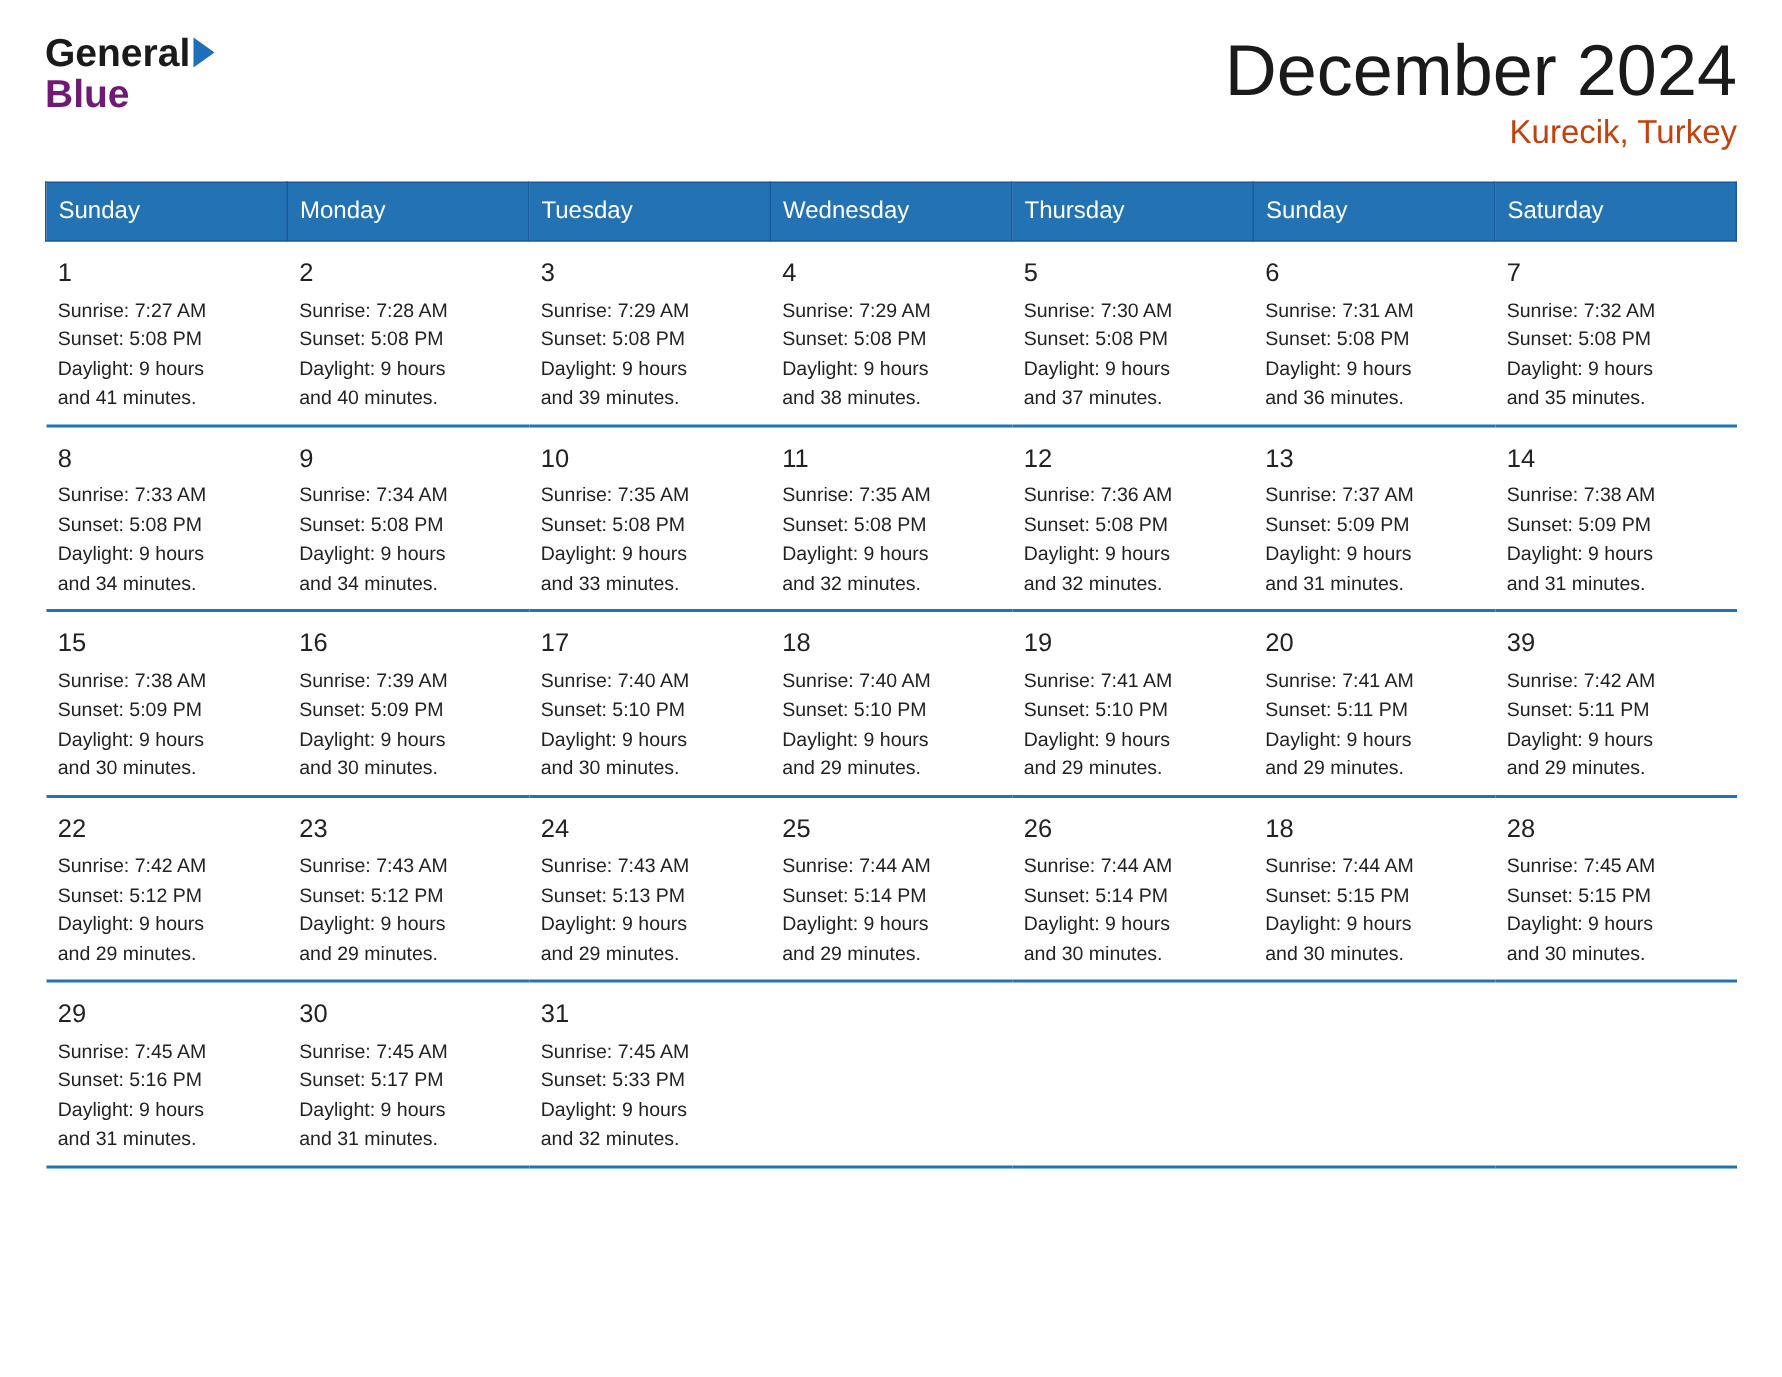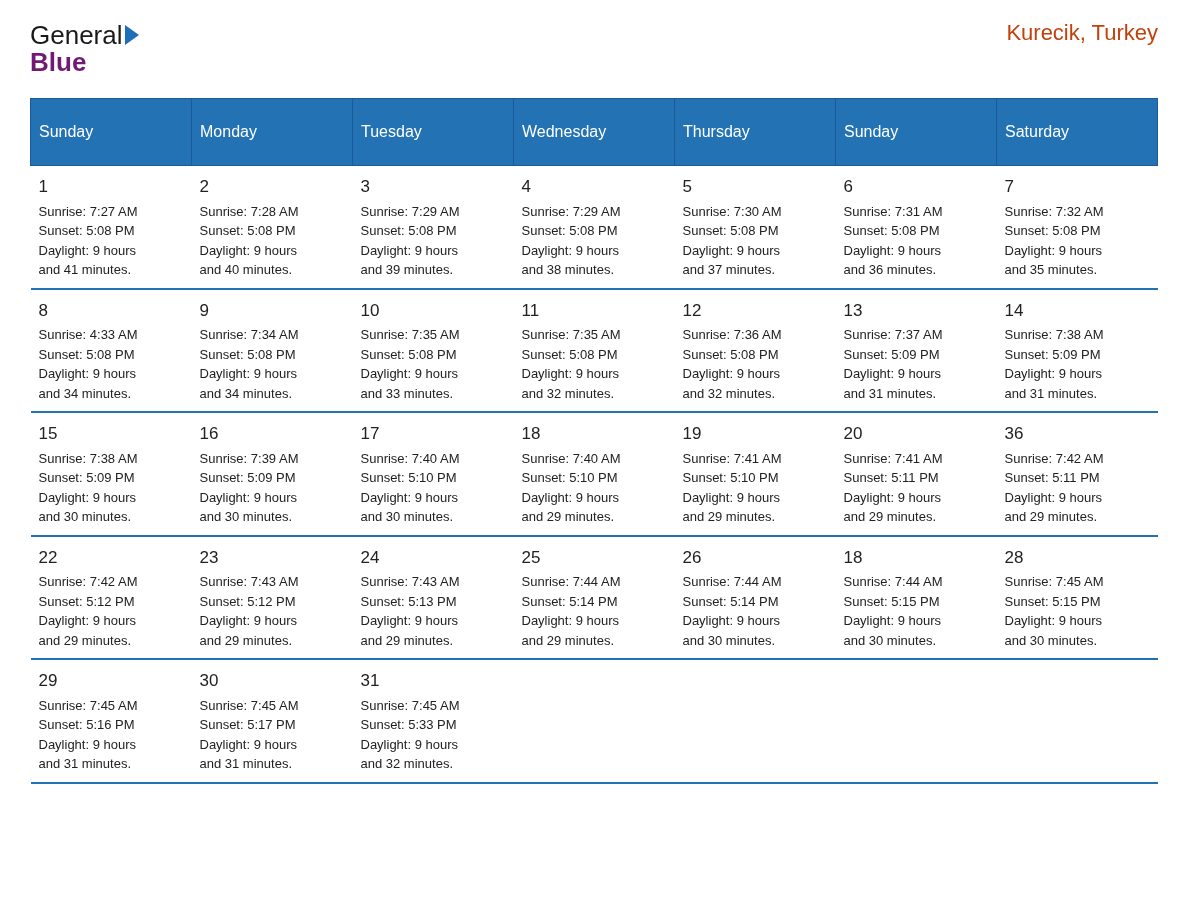--- a/index.html
+++ b/index.html
@@ -11,21 +11,21 @@
       padding: 20px 30px;
     }
     .header {
       display: flex;
       justify-content: space-between;
       align-items: flex-start;
       margin-bottom: 20px;
     }
     .logo-text-general {
       font-size: 26px;
-      font-weight: normal;
+      font-weight: bold;
       color: #1a1a1a;
     }
     .logo-arrow {
       display: inline-block;
       width: 0;
       height: 0;
       border-left: 14px solid #1e6fba;
       border-top: 10px solid transparent;
       border-bottom: 10px solid transparent;
       margin-left: 2px;
@@ -53,21 +53,21 @@
       color: #c2410c;
     }
     table {
       width: 100%;
       border-collapse: collapse;
       table-layout: fixed;
     }
     thead th {
       background-color: #2272b4;
       color: #fff;
-      padding: 24px 8px;
+      padding: 10px 8px;
       text-align: left;
       font-size: 16px;
       font-weight: normal;
       border: 1px solid #1a5a9a;
     }
     tbody tr {
       border-bottom: 2px solid #2272b4;
     }
     tbody td {
       vertical-align: top;
@@ -105,20 +105,21 @@
 
 <div class="header">
   <div class="logo-wrapper">
     <div class="logo-top-row">
       <span class="logo-text-general">General</span>
       <span class="logo-arrow"></span>
     </div>
     <span class="logo-blue">Blue</span>
   </div>
   <div class="title-section">
+    <h1>December 2024</h1>
     <h2>Kurecik, Turkey</h2>
   </div>
 </div>
 
 <table>
   <thead>
     <tr>
       <th>Sunday</th>
       <th>Monday</th>
       <th>Tuesday</th>
@@ -169,21 +170,21 @@
         <td>
         <span class="day-num">7</span>
         <span class="day-info">Sunrise: 7:32 AM</span><br>
         <span class="day-info">Sunset: 5:08 PM</span><br>
         <span class="day-info">Daylight: 9 hours<br>and 35 minutes.</span>
       </td>
       </tr>
       <tr>
         <td>
         <span class="day-num">8</span>
-        <span class="day-info">Sunrise: 4:33 AM</span><br>
+        <span class="day-info">Sunrise: 7:33 AM</span><br>
         <span class="day-info">Sunset: 5:08 PM</span><br>
         <span class="day-info">Daylight: 9 hours<br>and 34 minutes.</span>
       </td>
         <td>
         <span class="day-num">9</span>
         <span class="day-info">Sunrise: 7:34 AM</span><br>
         <span class="day-info">Sunset: 5:08 PM</span><br>
         <span class="day-info">Daylight: 9 hours<br>and 34 minutes.</span>
       </td>
         <td>
@@ -248,21 +249,21 @@
         <span class="day-info">Sunset: 5:10 PM</span><br>
         <span class="day-info">Daylight: 9 hours<br>and 29 minutes.</span>
       </td>
         <td>
         <span class="day-num">20</span>
         <span class="day-info">Sunrise: 7:41 AM</span><br>
         <span class="day-info">Sunset: 5:11 PM</span><br>
         <span class="day-info">Daylight: 9 hours<br>and 29 minutes.</span>
       </td>
         <td>
-        <span class="day-num">36</span>
+        <span class="day-num">39</span>
         <span class="day-info">Sunrise: 7:42 AM</span><br>
         <span class="day-info">Sunset: 5:11 PM</span><br>
         <span class="day-info">Daylight: 9 hours<br>and 29 minutes.</span>
       </td>
       </tr>
       <tr>
         <td>
         <span class="day-num">22</span>
         <span class="day-info">Sunrise: 7:42 AM</span><br>
         <span class="day-info">Sunset: 5:12 PM</span><br>

